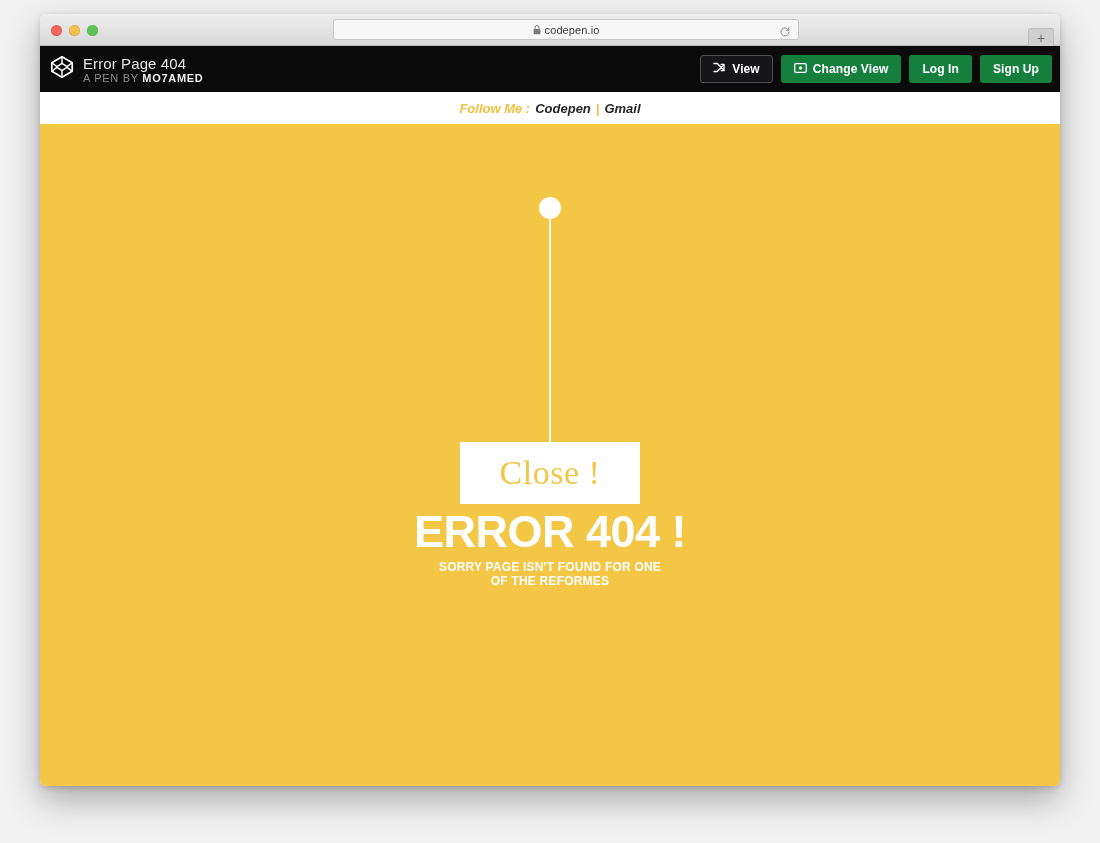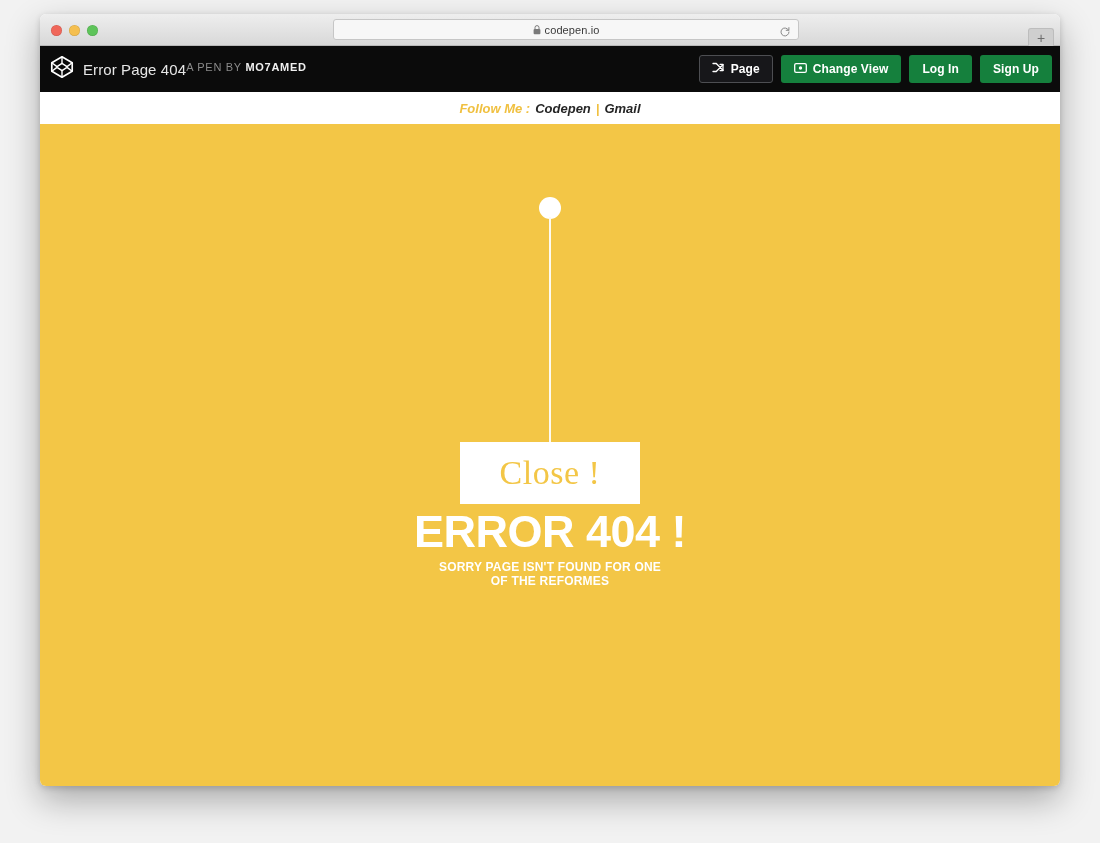--- a/index.html
+++ b/index.html
@@ -95,21 +95,21 @@
     height: 46px;
     background: #0b0b0b;
     display: flex;
     align-items: center;
     padding: 0 8px 0 10px;
   }
 
   .pen-brand { display: flex; align-items: center; gap: 9px; }
   .cp-logo { display: block; }
 
-  .pen-titles { display: flex; flex-direction: row; justify-content: center; }
+  .pen-titles { display: flex; flex-direction: column; justify-content: center; }
   .pen-title {
     color: #e6e6e6;
     font-size: 15px;
     line-height: 17px;
     letter-spacing: 0.1px;
   }
   .pen-subtitle {
     font-size: 11px;
     line-height: 11px;
     letter-spacing: 0.7px;
@@ -290,21 +290,21 @@
 
     <div class="pen-actions">
 
       <div class="btn fork">
         <span class="bicon">
           <svg width="13" height="11" viewBox="0 0 13 11" aria-hidden="true">
             <path d="M1 1.5h3.2L11 8.2M1 9.5h3.2L11 2.8" fill="none" stroke="#ffffff" stroke-width="1.3" stroke-linecap="round"></path>
             <path d="M11 5.4V8.6H8.1M11 5.6V2.4H8.1" fill="none" stroke="#ffffff" stroke-width="1.3" stroke-linecap="round" stroke-linejoin="round"></path>
           </svg>
         </span>
-        <span>Page</span>
+        <span>View</span>
       </div>
 
       <div class="btn">
         <span class="bicon">
           <svg width="13" height="10" viewBox="0 0 13 10" aria-hidden="true">
             <rect x="0.7" y="0.7" width="11.6" height="8.6" rx="1.4" fill="none" stroke="#ffffff" stroke-width="1.3"></rect>
             <circle cx="6.5" cy="5" r="1.7" fill="#ffffff"></circle>
           </svg>
         </span>
         <span>Change View</span>

